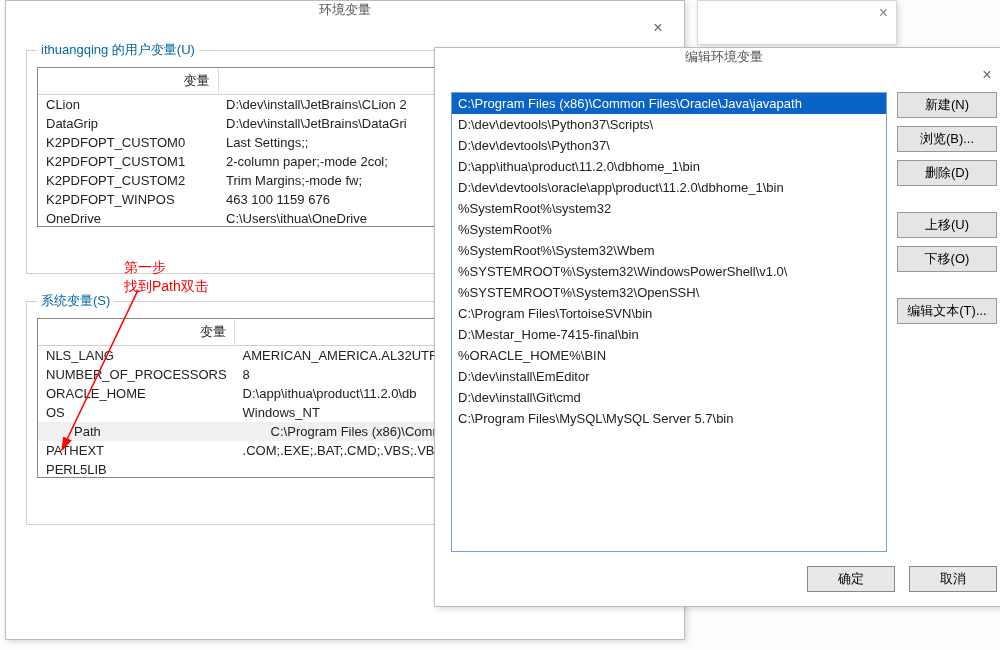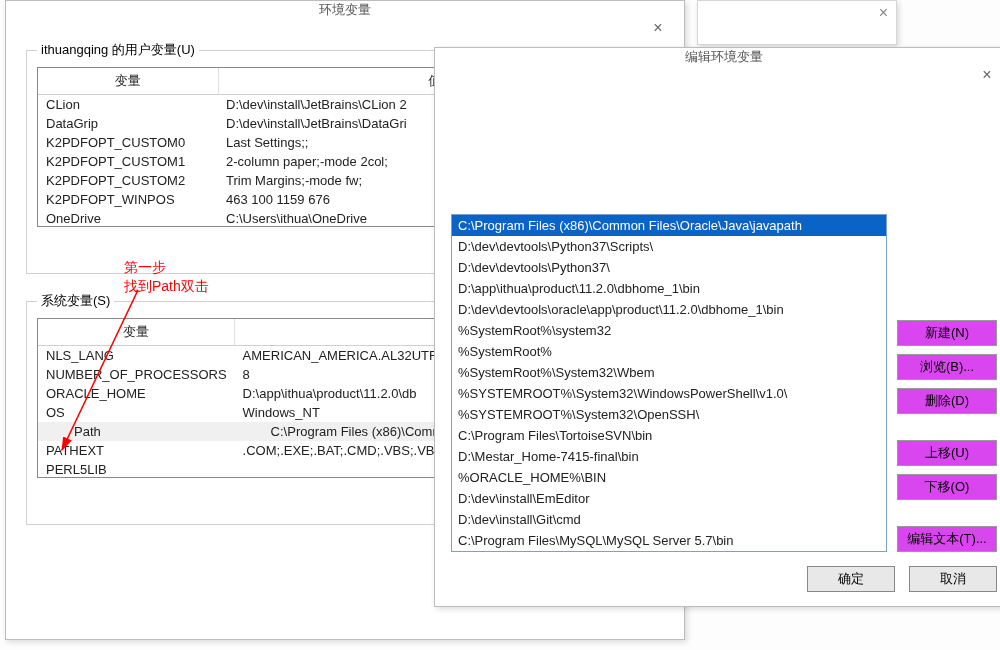--- a/index.html
+++ b/index.html
@@ -7,44 +7,44 @@
 
   
   .win { position: absolute; background: #fff; border: 1px solid #bcbcbc; box-shadow: 2px 2px 6px rgba(0,0,0,0.15); }
   .titlebar { height: 30px; display: flex; align-items: center; padding: 0 10px; color: #555; font-size: 13px; flex-direction: column; }
   .titlebar .close { margin-left: auto; width: 32px; text-align: center; font-size: 16px; color: #666; cursor: pointer; }
 
   
   #env-win { left: 5px; top: 0; width: 680px; height: 640px; }
   #env-win .body { padding: 10px 20px 14px 20px; }
   fieldset.group { border: 1px solid #d0d0d0; margin: 0 0 18px 0; padding: 8px 10px 12px 10px; }
-  fieldset.group > legend { font-size: 13px; color: #000000; padding: 0 4px; }
+  fieldset.group > legend { font-size: 13px; color: #0369a1; padding: 0 4px; }
   .tbl-wrap { border: 1px solid #888; background: #fff; height: 160px; overflow: hidden; }
   table.vars { width: 100%; border-collapse: collapse; font-size: 13px; }
-  table.vars th { text-align: center; font-weight: normal; background: #fff; border-bottom: 1px solid #d0d0d0; border-right: 1px solid #e0e0e0; padding: 4px 8px; position: sticky; top: 0; }
+  table.vars th { text-align: right; font-weight: normal; background: #fff; border-bottom: 1px solid #d0d0d0; border-right: 1px solid #e0e0e0; padding: 4px 8px; position: sticky; top: 0; }
   table.vars td { padding: 2px 8px; white-space: nowrap; overflow: hidden; text-overflow: ellipsis; max-width: 300px; }
   table.vars tr.sel td { background: #f0f0f0; padding-left: 36px; }
   .btnrow { display: flex; justify-content: flex-end; gap: 10px; margin-top: 10px; }
   button.w { min-width: 70px; height: 24px; background: #e8e8e8; border: 1px solid #888; font-size: 12px; cursor: pointer; }
   #env-win .footer { display: flex; justify-content: flex-end; gap: 14px; padding: 6px 20px 0 20px; }
   #env-win .footer button { min-width: 88px; height: 26px; background: #e8e8e8; border: 1px solid #888; cursor: pointer; font-size: 13px; }
 
   
   .anno { position: absolute; color: #ff0000; font-size: 14px; line-height: 1.35; pointer-events: none; white-space: nowrap; }
   svg.arrows { position: absolute; left:0; top:0; width:1000px; height:650px; pointer-events:none; }
 
   
   #edit-win { left: 418px; top: 47px; width: 580px; height: 560px; z-index: 5; margin-left: 16px; }
   #edit-body { display: flex; padding: 14px 16px 14px 16px; gap: 14px; height: calc(100% - 30px); flex-direction: column; }
-  .edit-main { display: flex; flex: 1; gap: 10px; align-items: flex-end; }
+  .edit-main { display: flex; flex: 1; gap: 10px; }
   .list { flex: 1; border: 1px solid #7a9fd4; background: #fff; overflow: hidden; }
   .list .row { padding: 3px 6px; font-size: 13px; white-space: nowrap; }
   .list .row.sel { background: #0a63c7; color: #fff; }
   .sidebtns { width: 100px; display: flex; flex-direction: column; gap: 8px; }
-  .sidebtns button { height: 26px; background: #d946ef; border: 1px solid #999; font-size: 13px; cursor: pointer; }
+  .sidebtns button { height: 26px; background: #e5e5e5; border: 1px solid #999; font-size: 13px; cursor: pointer; }
   .sidebtns .gap { height: 10px; }
   .edit-footer { display: flex; justify-content: flex-end; gap: 14px; }
   .edit-footer button { min-width: 88px; height: 26px; background: #e8e8e8; border: 1px solid #888; cursor: pointer; font-size: 13px; }
 
   
   #ghost-win { left: 697px; top: 0; width: 200px; height: 45px; border: 1px solid #d6d6d6; background:#fff; z-index:1; }
   #ghost-win .close { position:absolute; right:8px; top:3px; font-size:16px; color:#888; }
 
   
   #right-accent { position:absolute; right:0; top:55px; width:6px; height:40px; border:2px solid #1e90ff; border-right:none; border-radius:4px 0 0 4px; }

